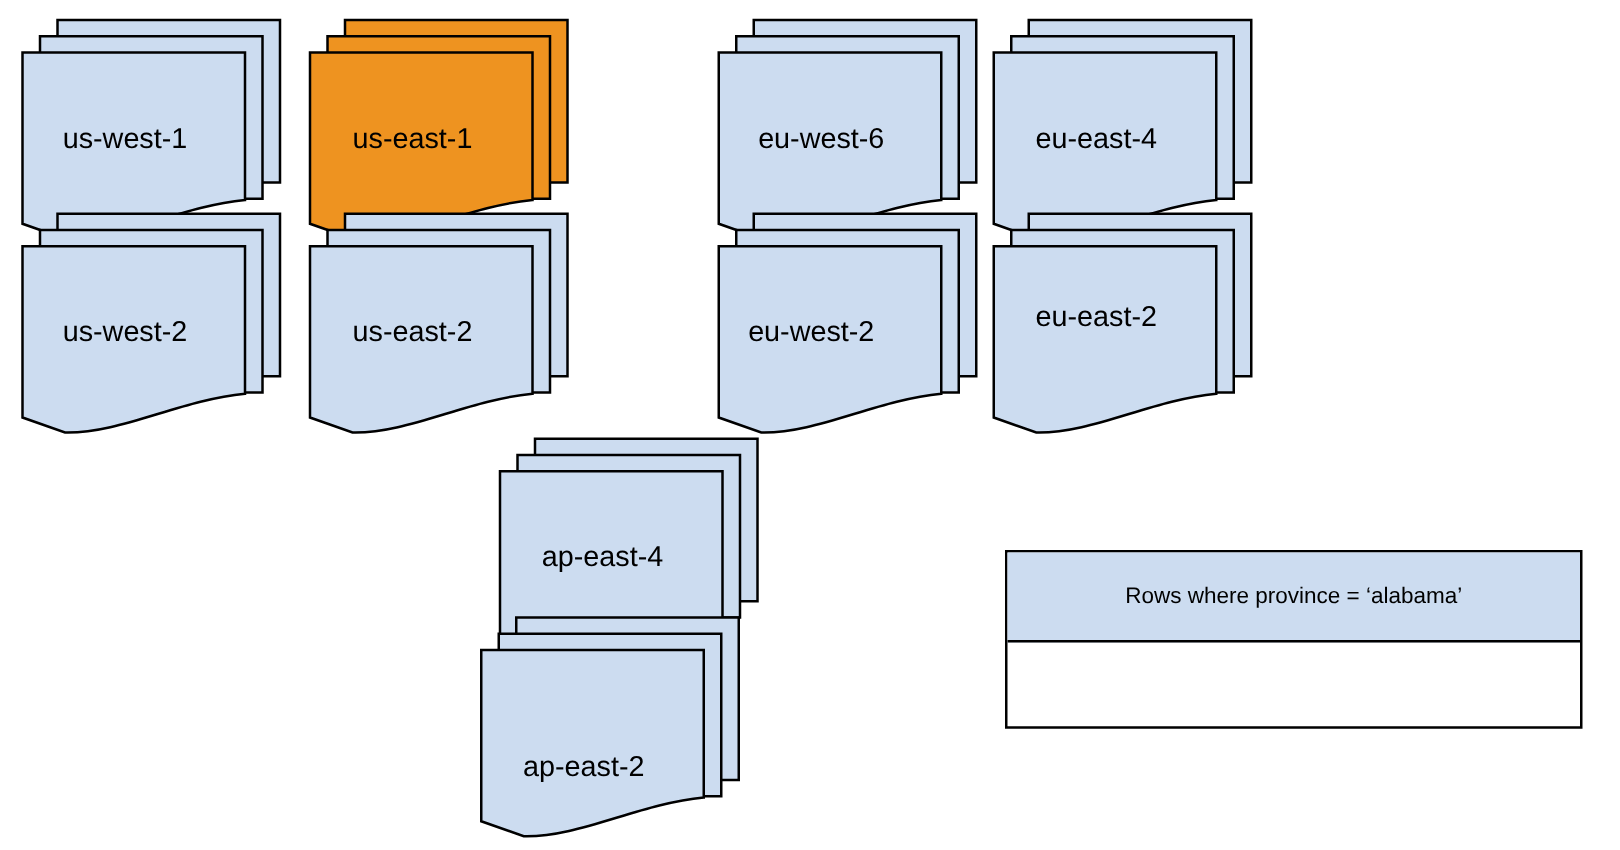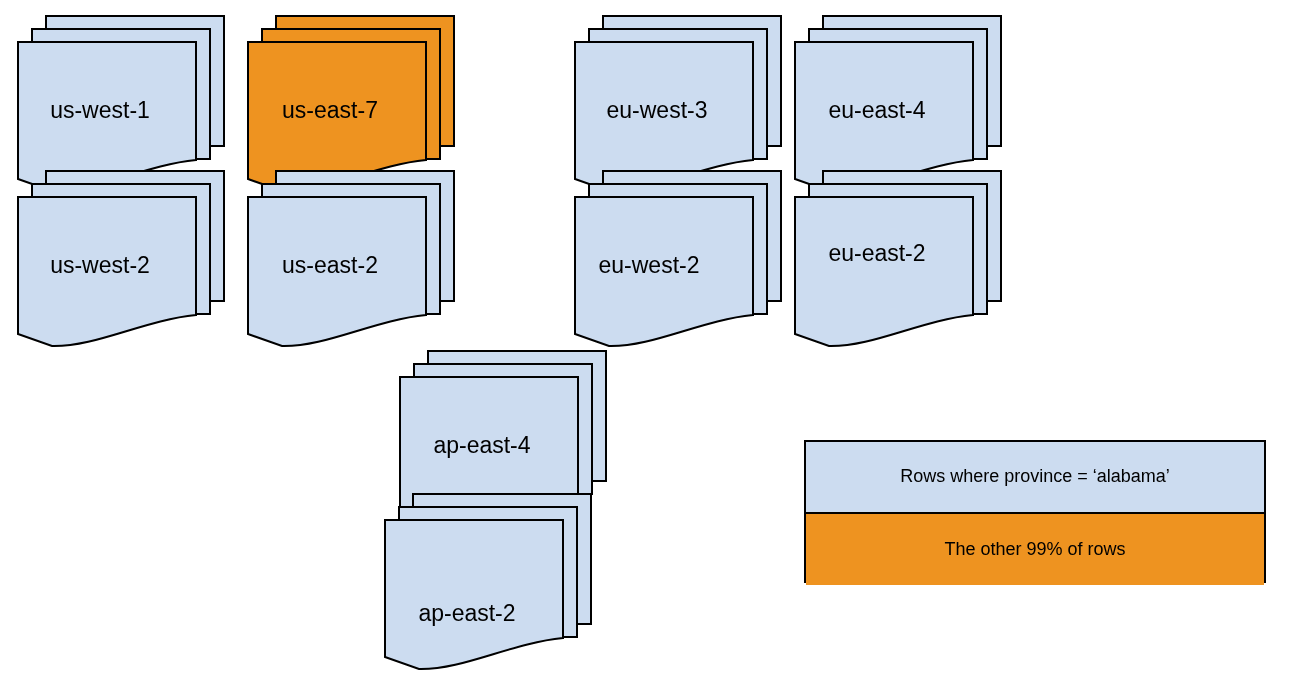--- a/index.html
+++ b/index.html
@@ -104,31 +104,28 @@
       <g>
         <path d="M 413 494 L 591 494 L 591 624 L 413 624 Z" fill="#ccdcf0" stroke="#000000" stroke-width="2" stroke-linejoin="miter"></path>
         <path d="M 399 507 L 577 507 L 577 637 L 399 637 Z" fill="#ccdcf0" stroke="#000000" stroke-width="2" stroke-linejoin="miter"></path>
         <path d="M 385 520 L 563 520 L 563 638 C 511 643 463 670 419 669 L 385 657 Z" fill="#ccdcf0" stroke="#000000" stroke-width="2" stroke-linejoin="miter"></path>
       </g>
     </g>
 </svg>
 
 <div id="label-layer">
     <div class="stack-label" style="left: 10px; top: 97px; width: 180px;">us-west-1</div>
-    <div class="stack-label" style="left: 240px; top: 97px; width: 180px;">us-east-7</div>
-    <div class="stack-label" style="left: 567px; top: 97px; width: 180px;">eu-west-3</div>
+    <div class="stack-label" style="left: 240px; top: 97px; width: 180px;">us-east-1</div>
+    <div class="stack-label" style="left: 567px; top: 97px; width: 180px;">eu-west-6</div>
     <div class="stack-label" style="left: 787px; top: 97px; width: 180px;">eu-east-4</div>
     <div class="stack-label" style="left: 10px; top: 252px; width: 180px;">us-west-2</div>
     <div class="stack-label" style="left: 240px; top: 252px; width: 180px;">us-east-2</div>
     <div class="stack-label" style="left: 559px; top: 252px; width: 180px;">eu-west-2</div>
     <div class="stack-label" style="left: 787px; top: 240px; width: 180px;">eu-east-2</div>
     <div class="stack-label" style="left: 392px; top: 432px; width: 180px;">ap-east-4</div>
     <div class="stack-label" style="left: 377px; top: 575px; width: 180px; margin-top: 25px;">ap-east-2</div>
   </div>
 
 <div class="legend" id="legend-box" style="left: 804px; top: 440px; width: 462px; height: 143px;">
   <div class="legend-row legend-row-top" id="legend-row-0" style="background: rgb(204, 220, 240); height: 71.5px;">
     <span>Rows where province = ‘alabama’</span>
   </div>
-  <div class="legend-row" id="legend-row-1" style="background: rgb(238, 147, 32); height: 71.5px;">
-    <span>The other 99% of rows</span>
-  </div>
 </div>
 
 </body></html>

